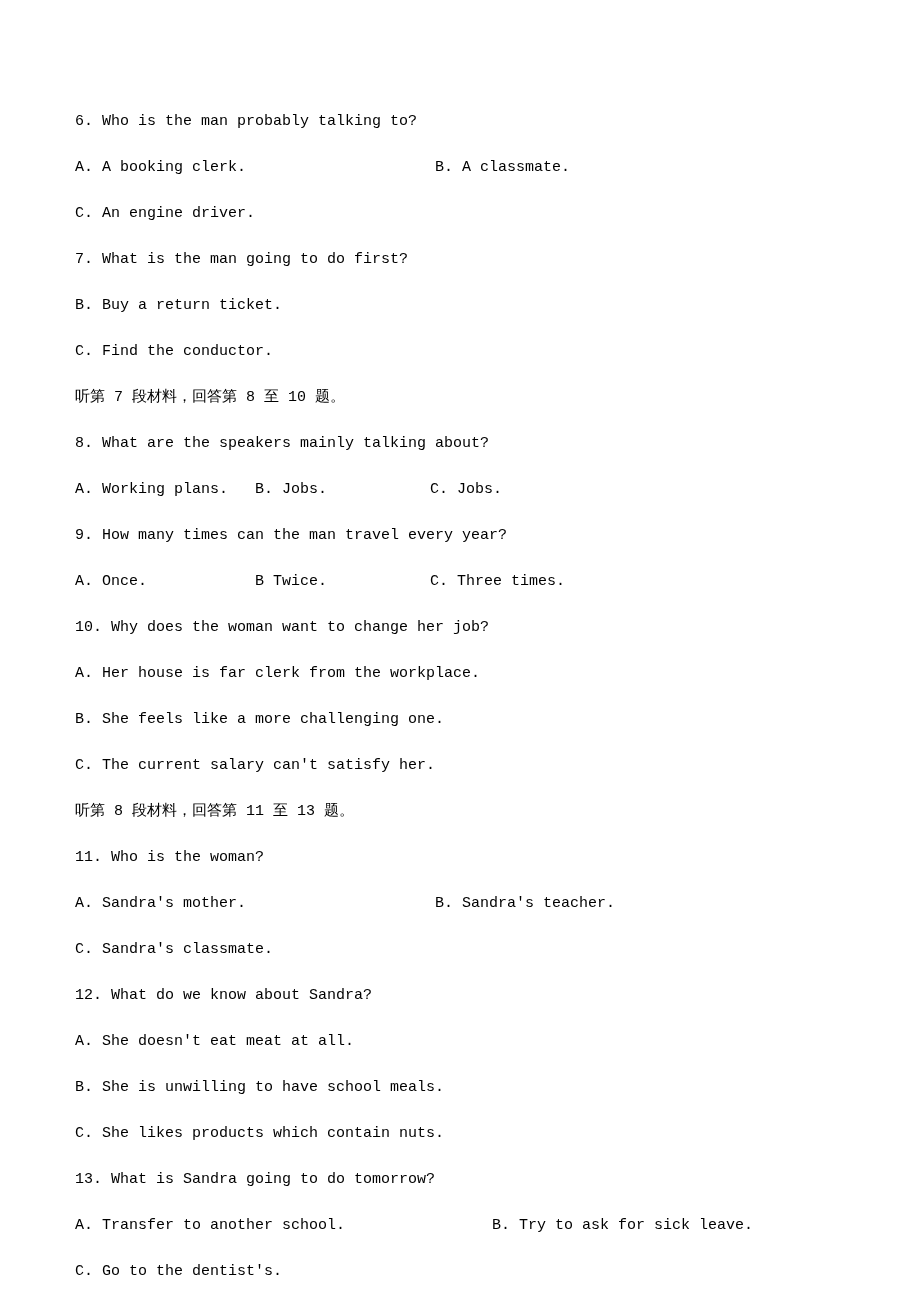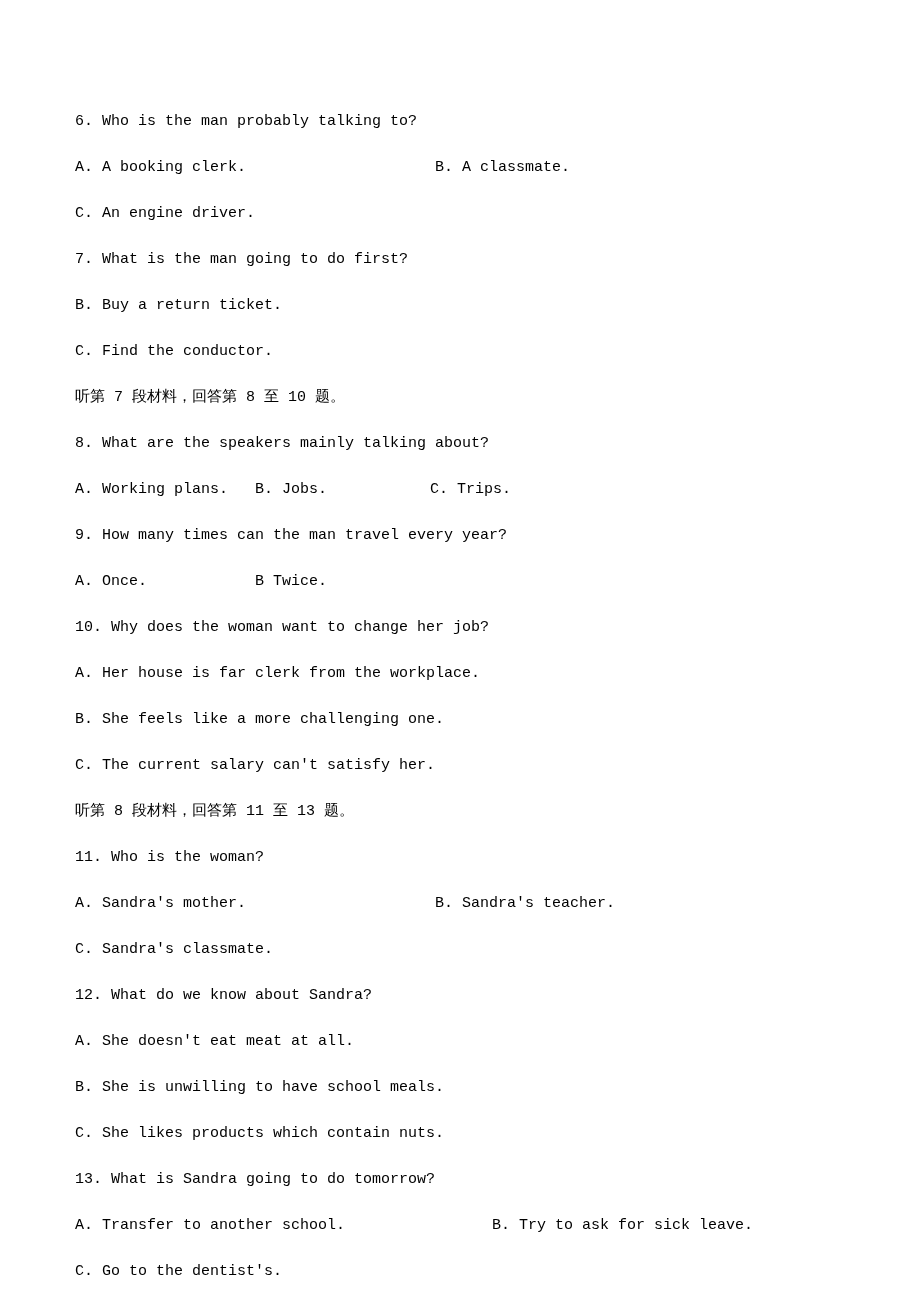--- a/index.html
+++ b/index.html
@@ -50,27 +50,28 @@
   <div>B. Buy a return ticket.</div>
 </div>
 <div class="opt-single">C. Find the conductor.</div>
 
 <div class="section-note">听第 7 段材料，回答第 8 至 10 题。</div>
 
 <div class="question">8. What are the speakers mainly talking about?</div>
 <div class="options-row">
   <div class="opt-a2">A. Working plans.</div>
   <div class="opt-b2">B. Jobs.</div>
-  <div class="opt-c2">C. Trips.</div>
+  <div class="opt-c2">C. Jobs.</div>
 </div>
 
 <div class="question">9. How many times can the man travel every year?</div>
 <div class="options-row">
   <div class="opt-a2">A. Once.</div>
   <div class="opt-b2">B Twice.</div>
+  <div class="opt-c2">C. Three times.</div>
 </div>
 
 <div class="question">10. Why does the woman want to change her job?</div>
 <div class="opt-single">A. Her house is far clerk from the workplace.</div>
 <div class="opt-single">B. She feels like a more challenging one.</div>
 <div class="opt-single">C. The current salary can't satisfy her.</div>
 
 <div class="section-note">听第 8 段材料，回答第 11 至 13 题。</div>
 
 <div class="question">11. Who is the woman?</div>

